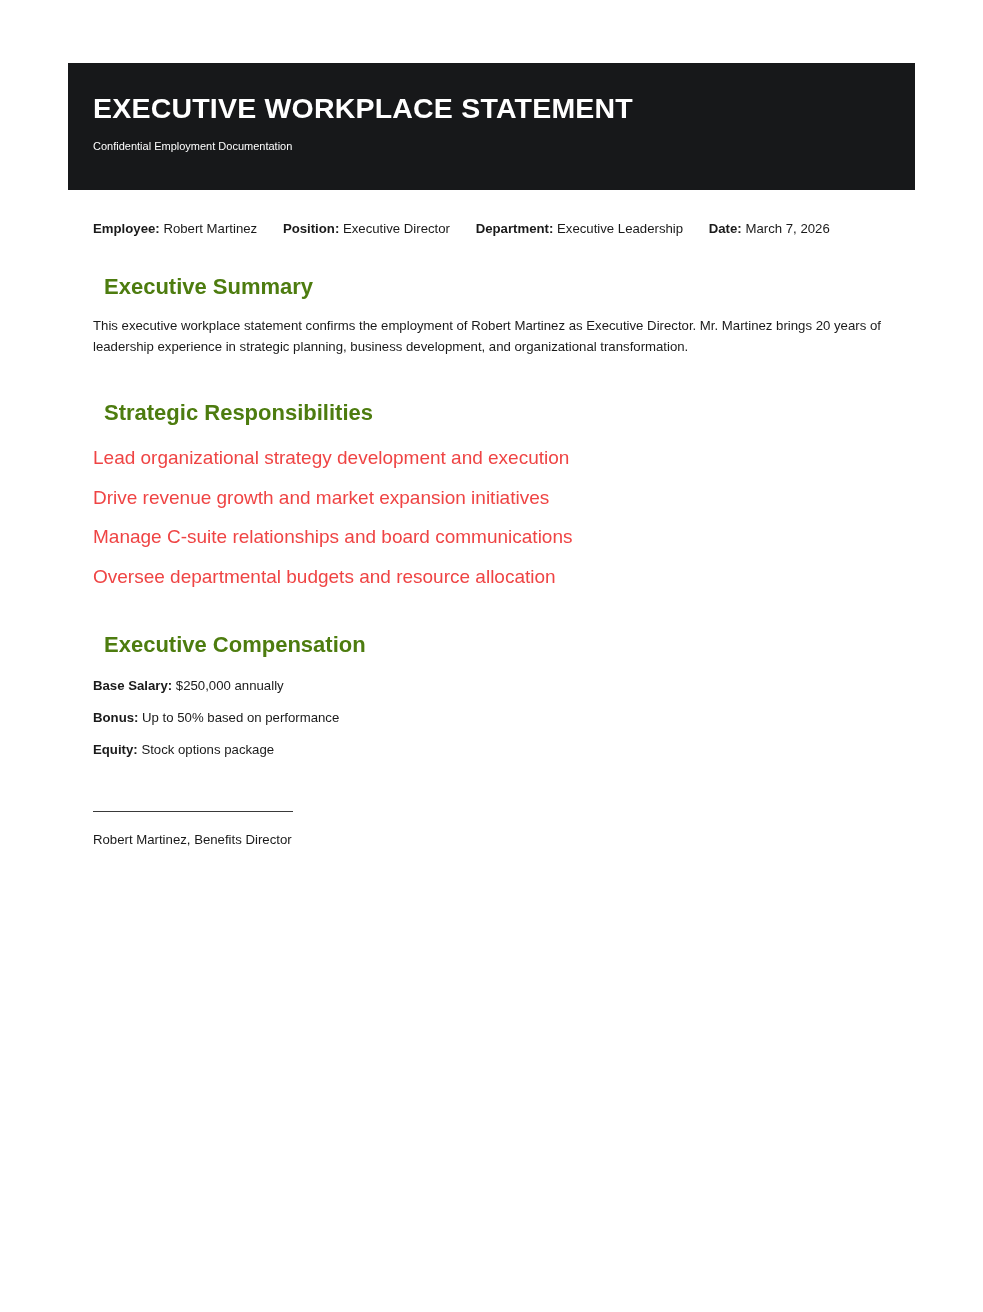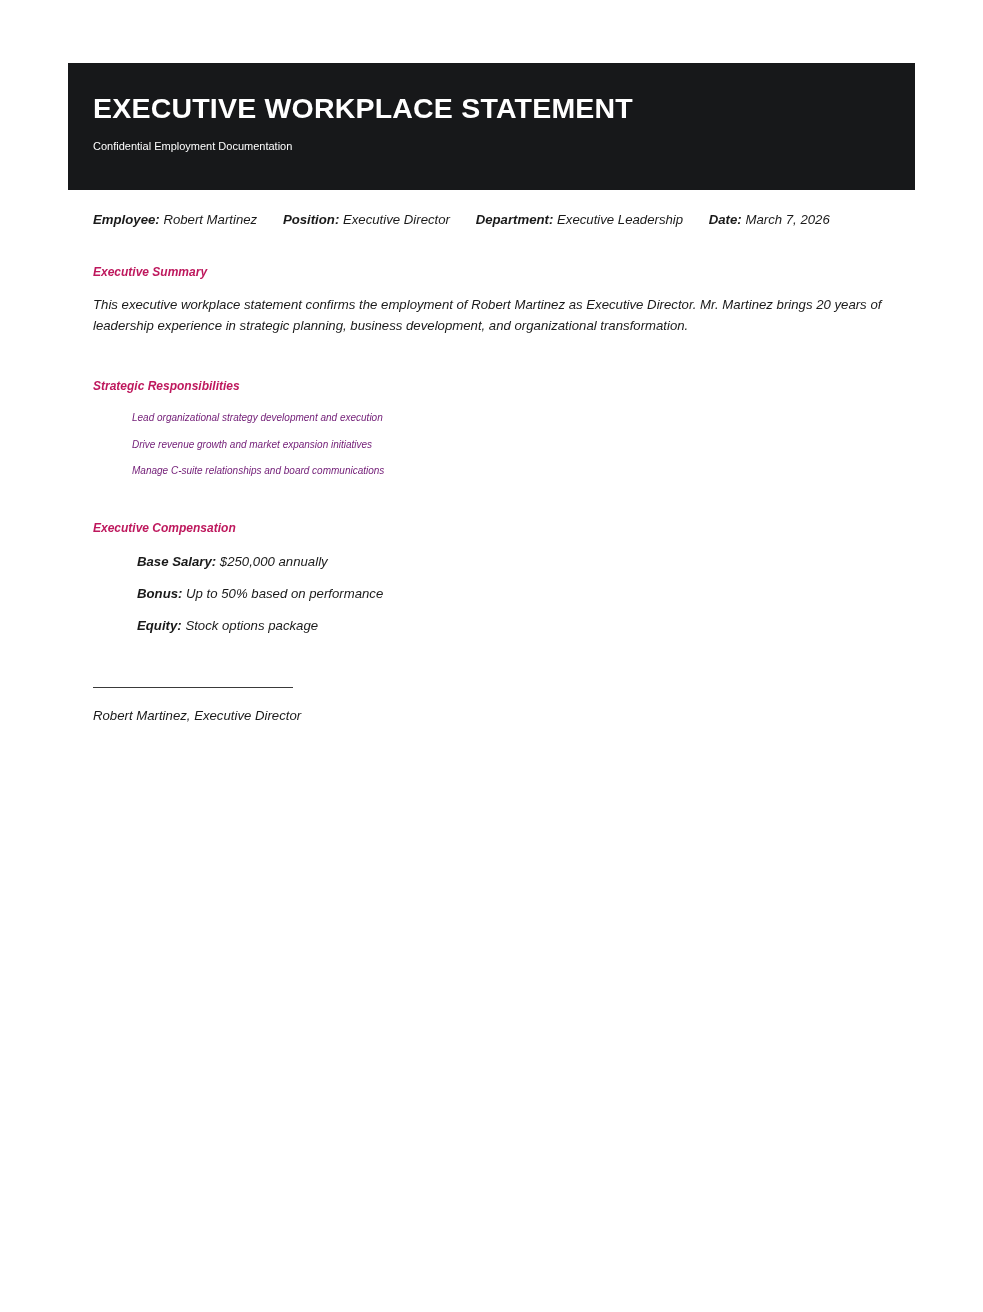--- a/index.html
+++ b/index.html
@@ -44,79 +44,76 @@
   .doc-subtitle {
     color: #ffffff;
     font-size: 11px;
     font-weight: normal;
     margin: 16px 0 0 0;
     line-height: 1.2;
   }
   .content {
     position: absolute;
     left: 93px;
-    top: 211px;
+    top: 220px;
     width: 800px;
-    font-style: italic;
   }
   .meta-row {
     font-size: 13.2px;
     color: #1a1a1a;
     line-height: 1.4;
     white-space: nowrap;
     margin-bottom: 0;
   }
   .meta-item {
     display: inline-block;
     margin-right: 22px;
   }
   .meta-item:last-child { margin-right: 0; }
   .meta-label {
     font-weight: bold;
   }
   .meta-value {
     font-weight: normal;
   }
   h2.section-title {
-    color: #be185d;
-    font-size: 12px;
-    font-weight: bold;
-    margin: 0;
+    color: #4d7c0f;
+    font-size: 22px;
+    font-weight: bold;
+    margin: 11px;
     line-height: 1.2;
   }
   .sec-summary { margin-top: 36px; }
   .sec-resp { margin-top: 42px; }
   .sec-comp { margin-top: 42px; }
   .para {
     font-size: 13.2px;
     line-height: 1.62;
     color: #1a1a1a;
     margin-top: 14px;
     width: 790px;
   }
   .list {
     margin-top: 18px;
   }
   .list-item {
-    font-size: 10px;
+    font-size: 19px;
     line-height: 1.45;
-    color: #701a75;
+    color: #ef4444;
     margin-bottom: 12px;
-    margin-left: 39px;
   }
   .list-item:last-child { margin-bottom: 0; }
   .kv-list {
     margin-top: 17px;
   }
   .kv-item {
     font-size: 13.2px;
     line-height: 1.45;
     color: #1a1a1a;
     margin-bottom: 13px;
-    margin-left: 44px;
   }
   .kv-item:last-child { margin-bottom: 0; }
   .kv-label { font-weight: bold; }
   .ack {
     margin-top: 52px;
   }
   .ack-title {
     font-size: 13.2px;
     font-weight: bold;
     color: #1a1a1a;
@@ -170,20 +167,21 @@
       <h2 class="section-title">Executive Summary</h2>
       <div class="para">This executive workplace statement confirms the employment of Robert Martinez as Executive Director. Mr. Martinez brings 20 years of leadership experience in strategic planning, business development, and organizational transformation.</div>
     </div>
 
     <div class="sec-resp">
       <h2 class="section-title">Strategic Responsibilities</h2>
       <div class="list">
         <div class="list-item">Lead organizational strategy development and execution</div>
         <div class="list-item">Drive revenue growth and market expansion initiatives</div>
         <div class="list-item">Manage C-suite relationships and board communications</div>
+        <div class="list-item">Oversee departmental budgets and resource allocation</div>
       </div>
     </div>
 
     <div class="sec-comp">
       <h2 class="section-title">Executive Compensation</h2>
       <div class="kv-list">
         <div class="kv-item">
           <span class="kv-label">Base Salary:</span>
           <span class="kv-value">$250,000 annually</span>
         </div>
@@ -193,17 +191,17 @@
         </div>
         <div class="kv-item">
           <span class="kv-label">Equity:</span>
           <span class="kv-value">Stock options package</span>
         </div>
       </div>
     </div>
 
     <div class="ack">
       <div class="sig-line"></div>
-      <div class="sig-name">Robert Martinez, Executive Director</div>
+      <div class="sig-name">Robert Martinez, Benefits Director</div>
     </div>
 
   </div>
 </div>
 
 </body></html>

